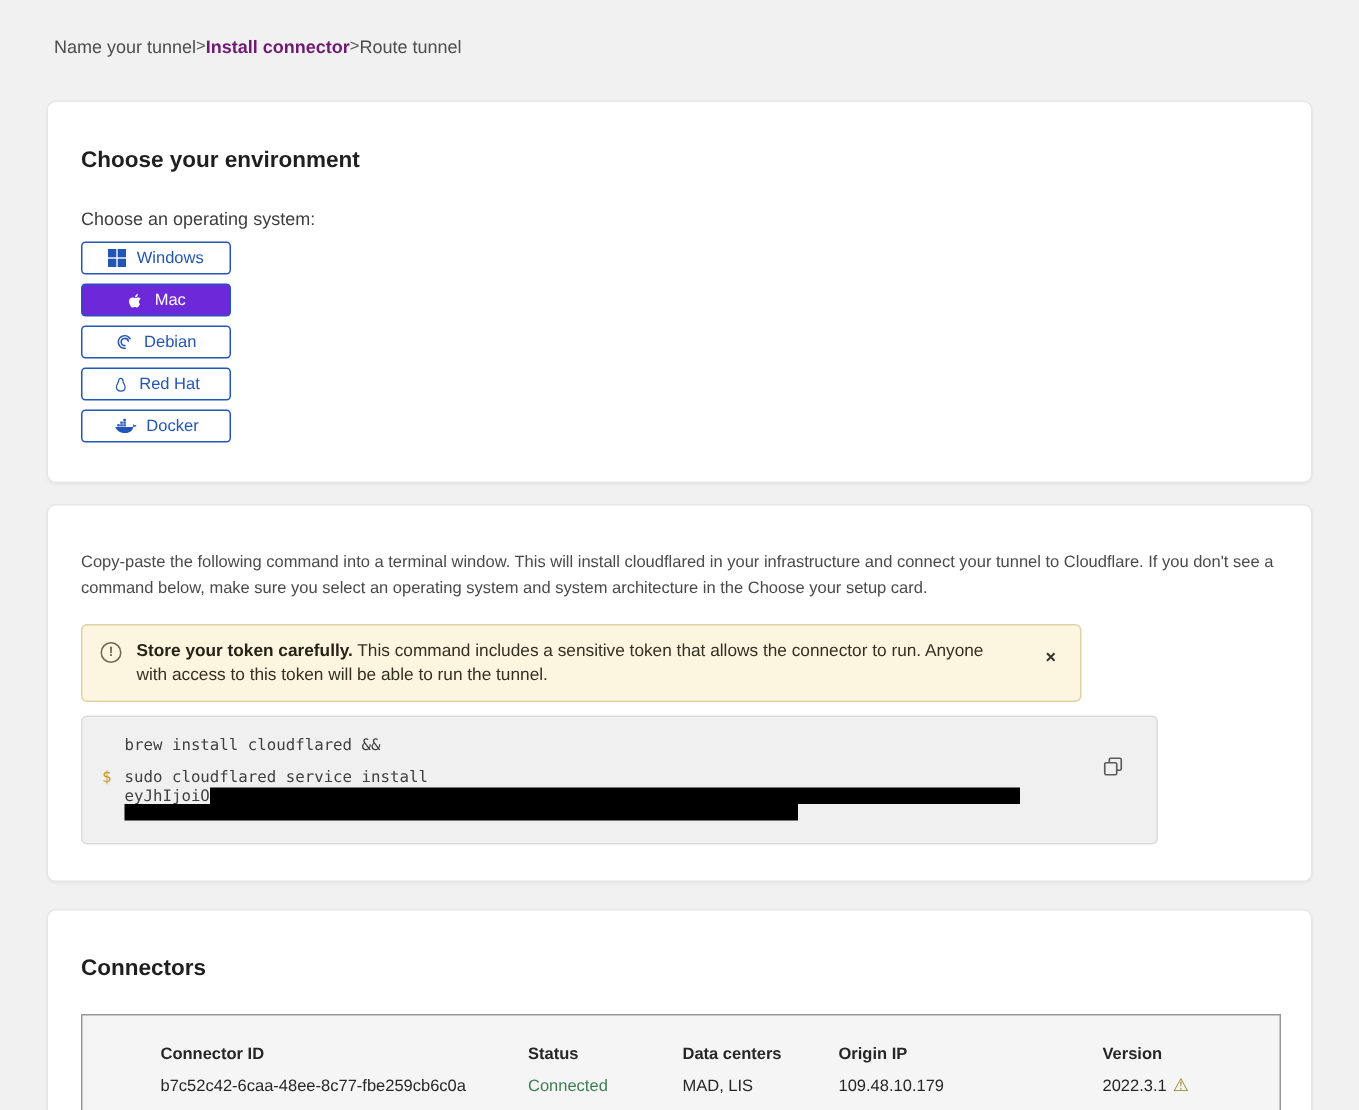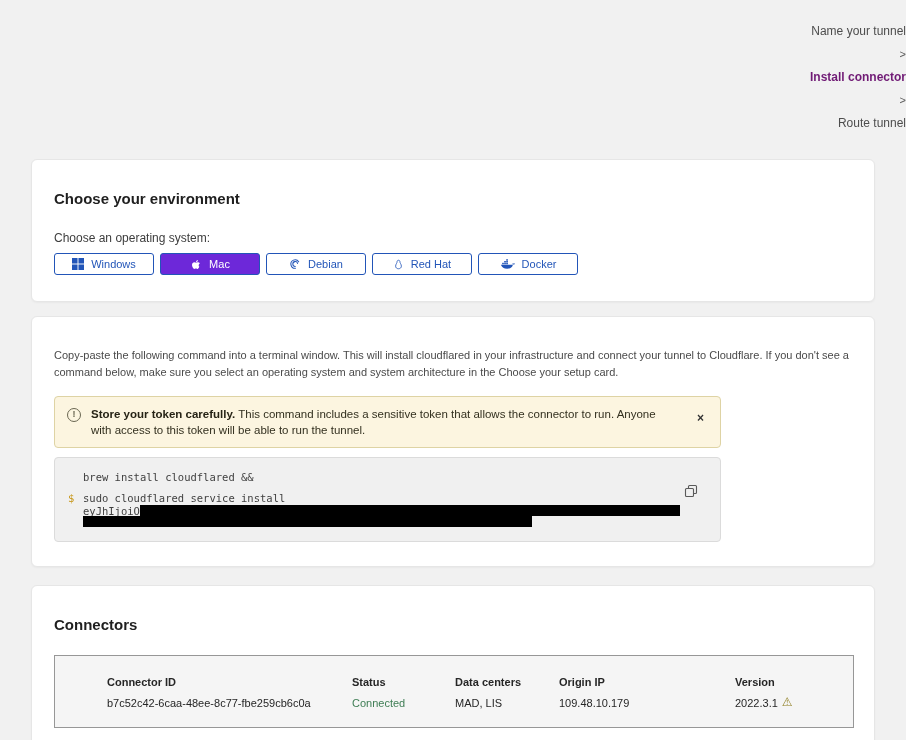--- a/index.html
+++ b/index.html
@@ -5,38 +5,38 @@
   * { box-sizing: border-box; }
   html,body { margin:0; padding:0; }
   body {
     width:906px; height:740px; overflow:hidden;
     background:#f1f1f1;
     font-family:"Liberation Sans", sans-serif;
     color:#262626;
   }
 
   
-  .breadcrumb { display:flex; align-items:flex-end; gap:10px; padding:24px 0 0 36px; font-size:12px; color:#4d4d4d;flex-direction:column; }
+  .breadcrumb { display:flex; align-items:center; padding:24px 0 0 36px; font-size:12px; color:#4d4d4d; }
   .breadcrumb .crumb { cursor:pointer; }
   .breadcrumb .crumb.active { font-weight:700; color:#701a75; }
   .breadcrumb .sep { color:#5a5a5a; font-size:11px; }
 
   
   .card {
     background:#ffffff; border:1px solid #e6e6e6; border-radius:6px;
     width:844px; margin-left:31px;
     box-shadow:0 1px 2px rgba(0,0,0,0.04);
   }
   .card h2 { font-size:15px; font-weight:700; color:#1f1f1f; margin:0; }
 
   
   .card-env { margin-top:29px; padding:30px 22px 26px 22px; }
   .card-env h2 { margin-bottom:24px; }
   .os-label { font-size:12px; color:#3d3d3d; margin-bottom:8px; }
-  .os-row { display:flex; gap:6px; }
+  .os-row { display:flex; gap:6px;flex-direction:column; }
   .os-btn {
     width:100px; height:22px; display:flex; align-items:center; justify-content:center; gap:7px;
     border:1px solid #2255b8; border-radius:3px; background:#ffffff; color:#2255b8;
     font-size:11px; cursor:pointer; padding:0;
     font-family:"Liberation Sans", sans-serif;
   }
   .os-btn.selected { background:#6d28d9; color:#ffffff; }
   .os-btn svg { display:block; }
 
   
@@ -54,21 +54,21 @@
     color:#6a6752; font-weight:700; font-size:9px; line-height:11px; text-align:center; margin-top:2px;
   }
   .warn-banner .warn-text { flex:1 1 auto; }
   .warn-banner b { color:#262315; }
   .banner-close {
     flex:0 0 auto; background:none; border:none; color:#333; font-size:12px; font-weight:700;
     cursor:pointer; padding:0 2px; margin:6px 2px 0 6px; line-height:12px;
   }
 
   .code-block {
-    position:relative; width:667px; background:#f0f0f0; border:1px solid #dbdbdb; border-radius:4px;
+    position:relative; width:718px; background:#f0f0f0; border:1px solid #dbdbdb; border-radius:4px;
     padding:13px 14px 12px 28px;
     font-family:"DejaVu Sans Mono", monospace; font-size:10.5px; color:#3f3f3f;
   }
   .code-line1 { margin-bottom:9px; line-height:12px; }
   .cmd-line { position:relative; line-height:12px; }
   .prompt { position:absolute; left:-15px; color:#c8991f; }
   .token-row { display:flex; align-items:center; line-height:12px; height:11px; margin-top:1px; }
   .redact { background:#000; height:11px; display:inline-block; }
   .redact-1 { width:540px; }
   .redact-2 { width:449px; height:11px; background:#000; margin-top:0px; }

